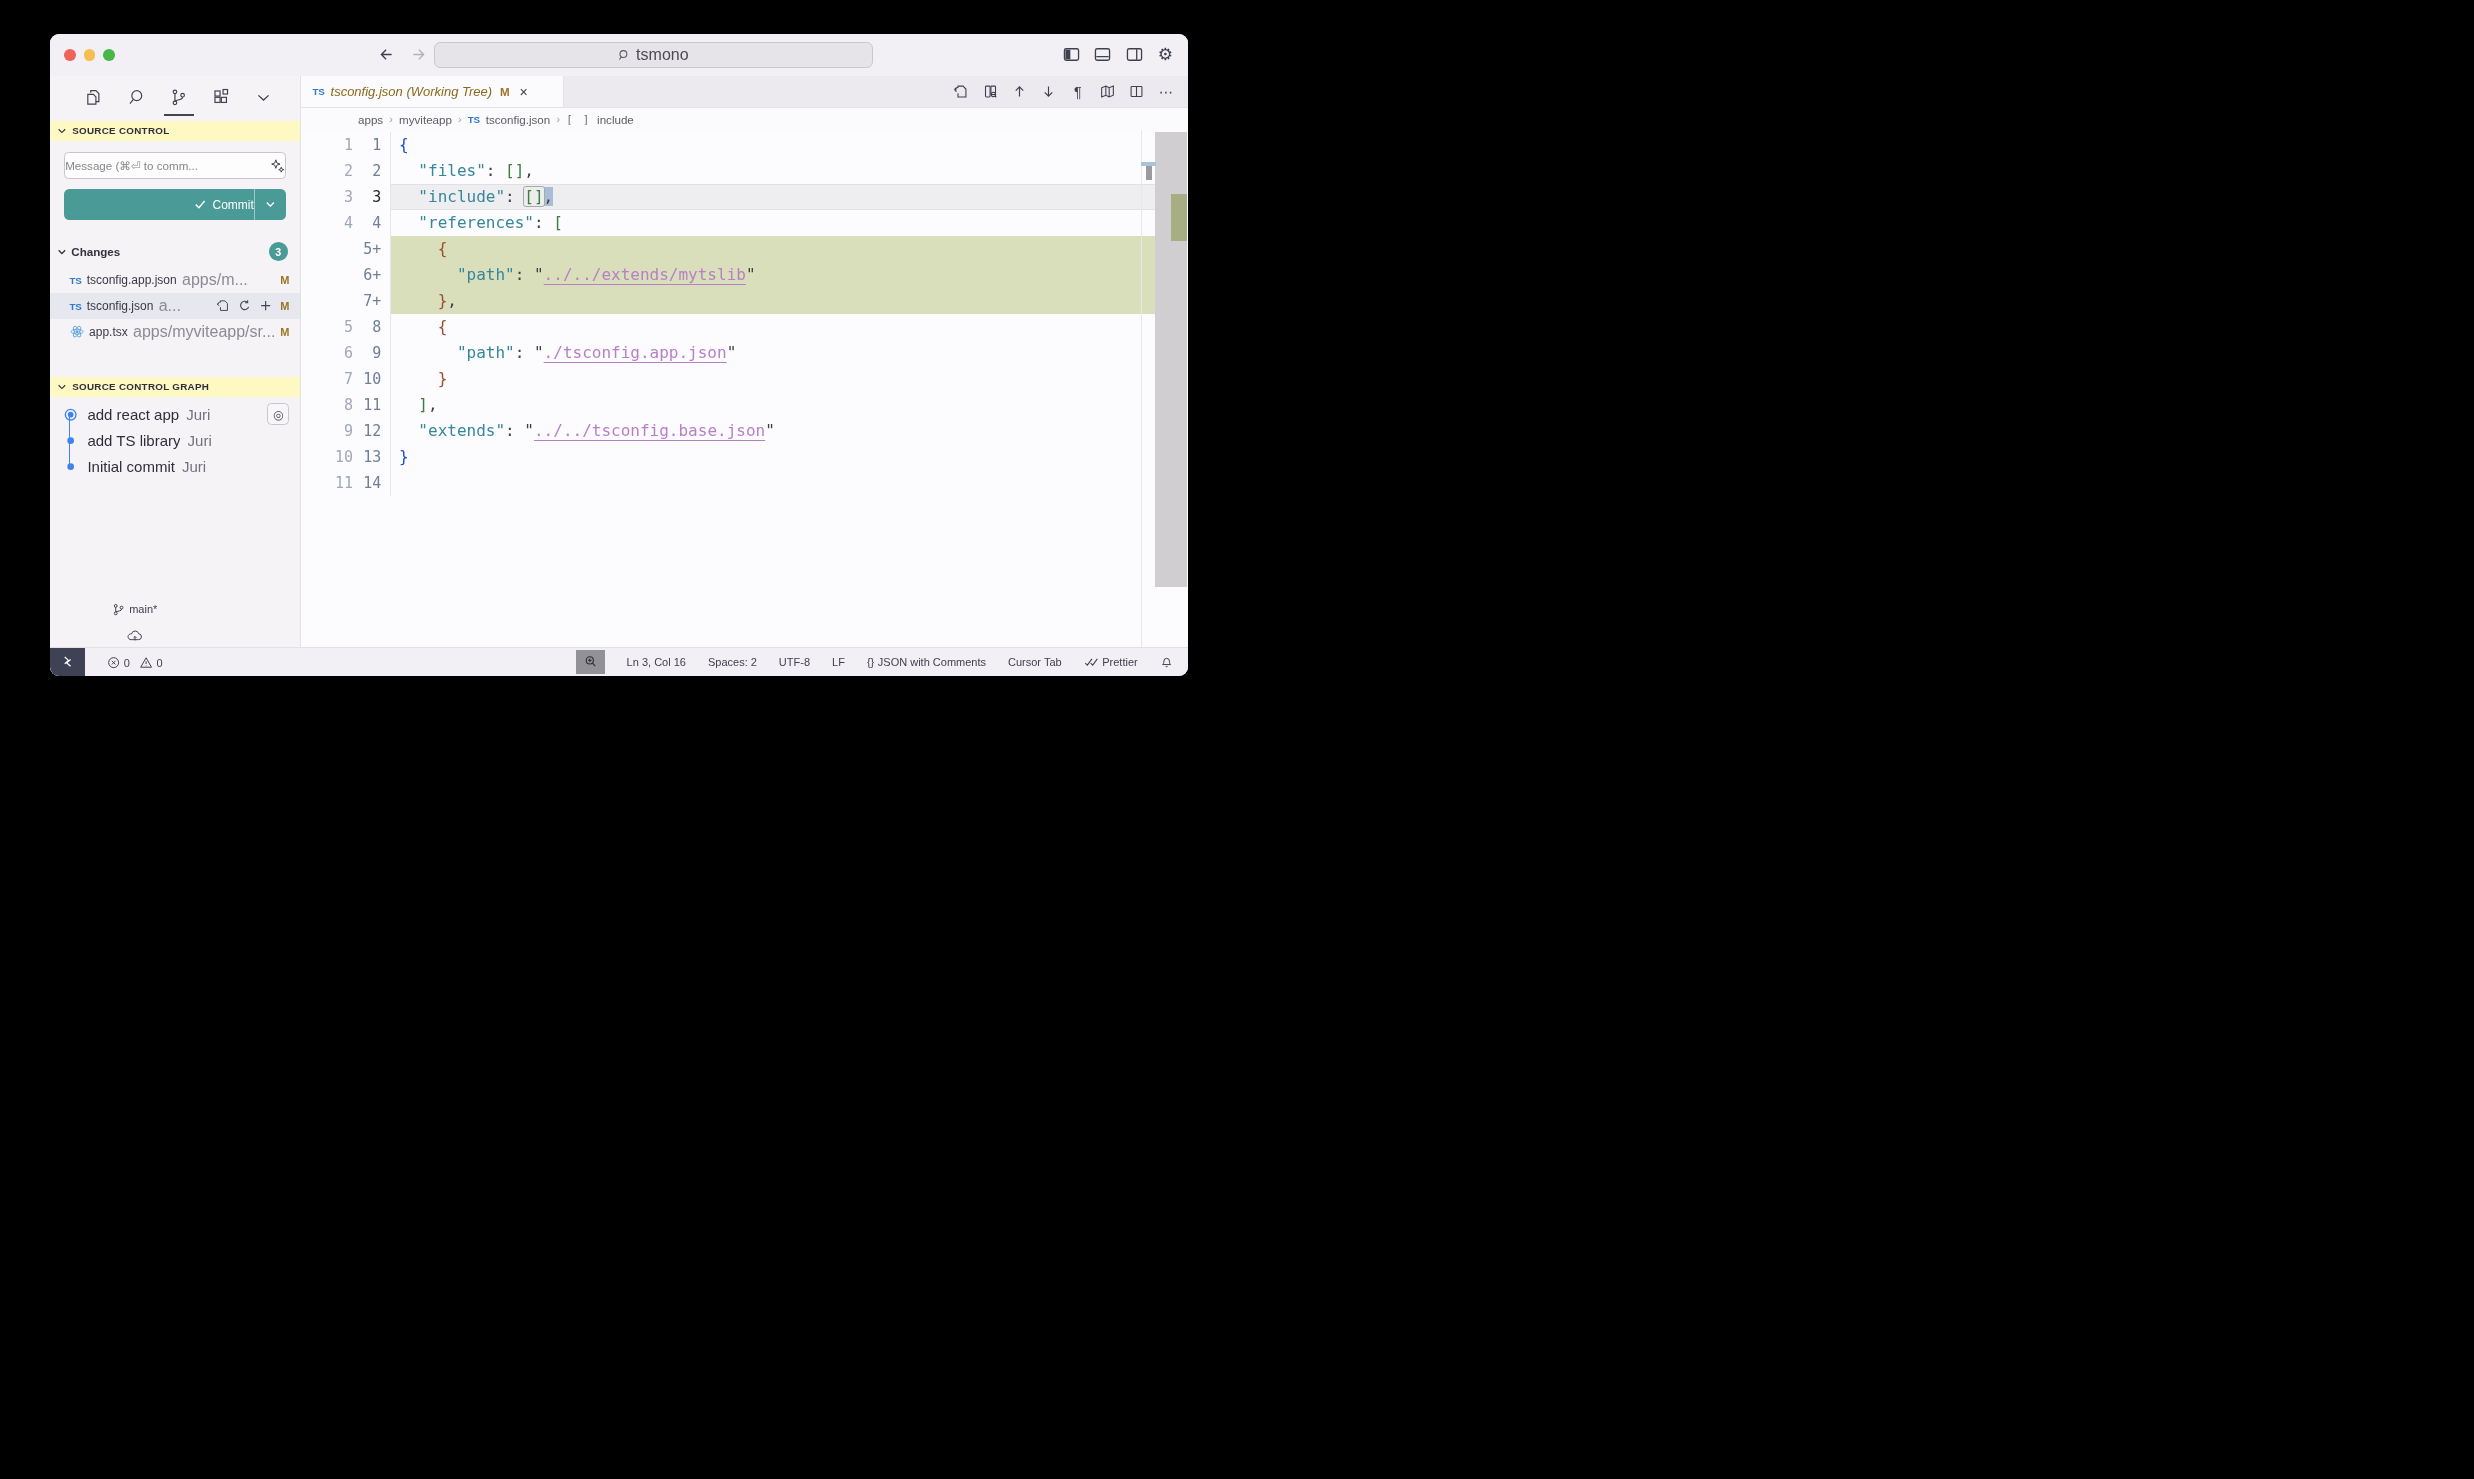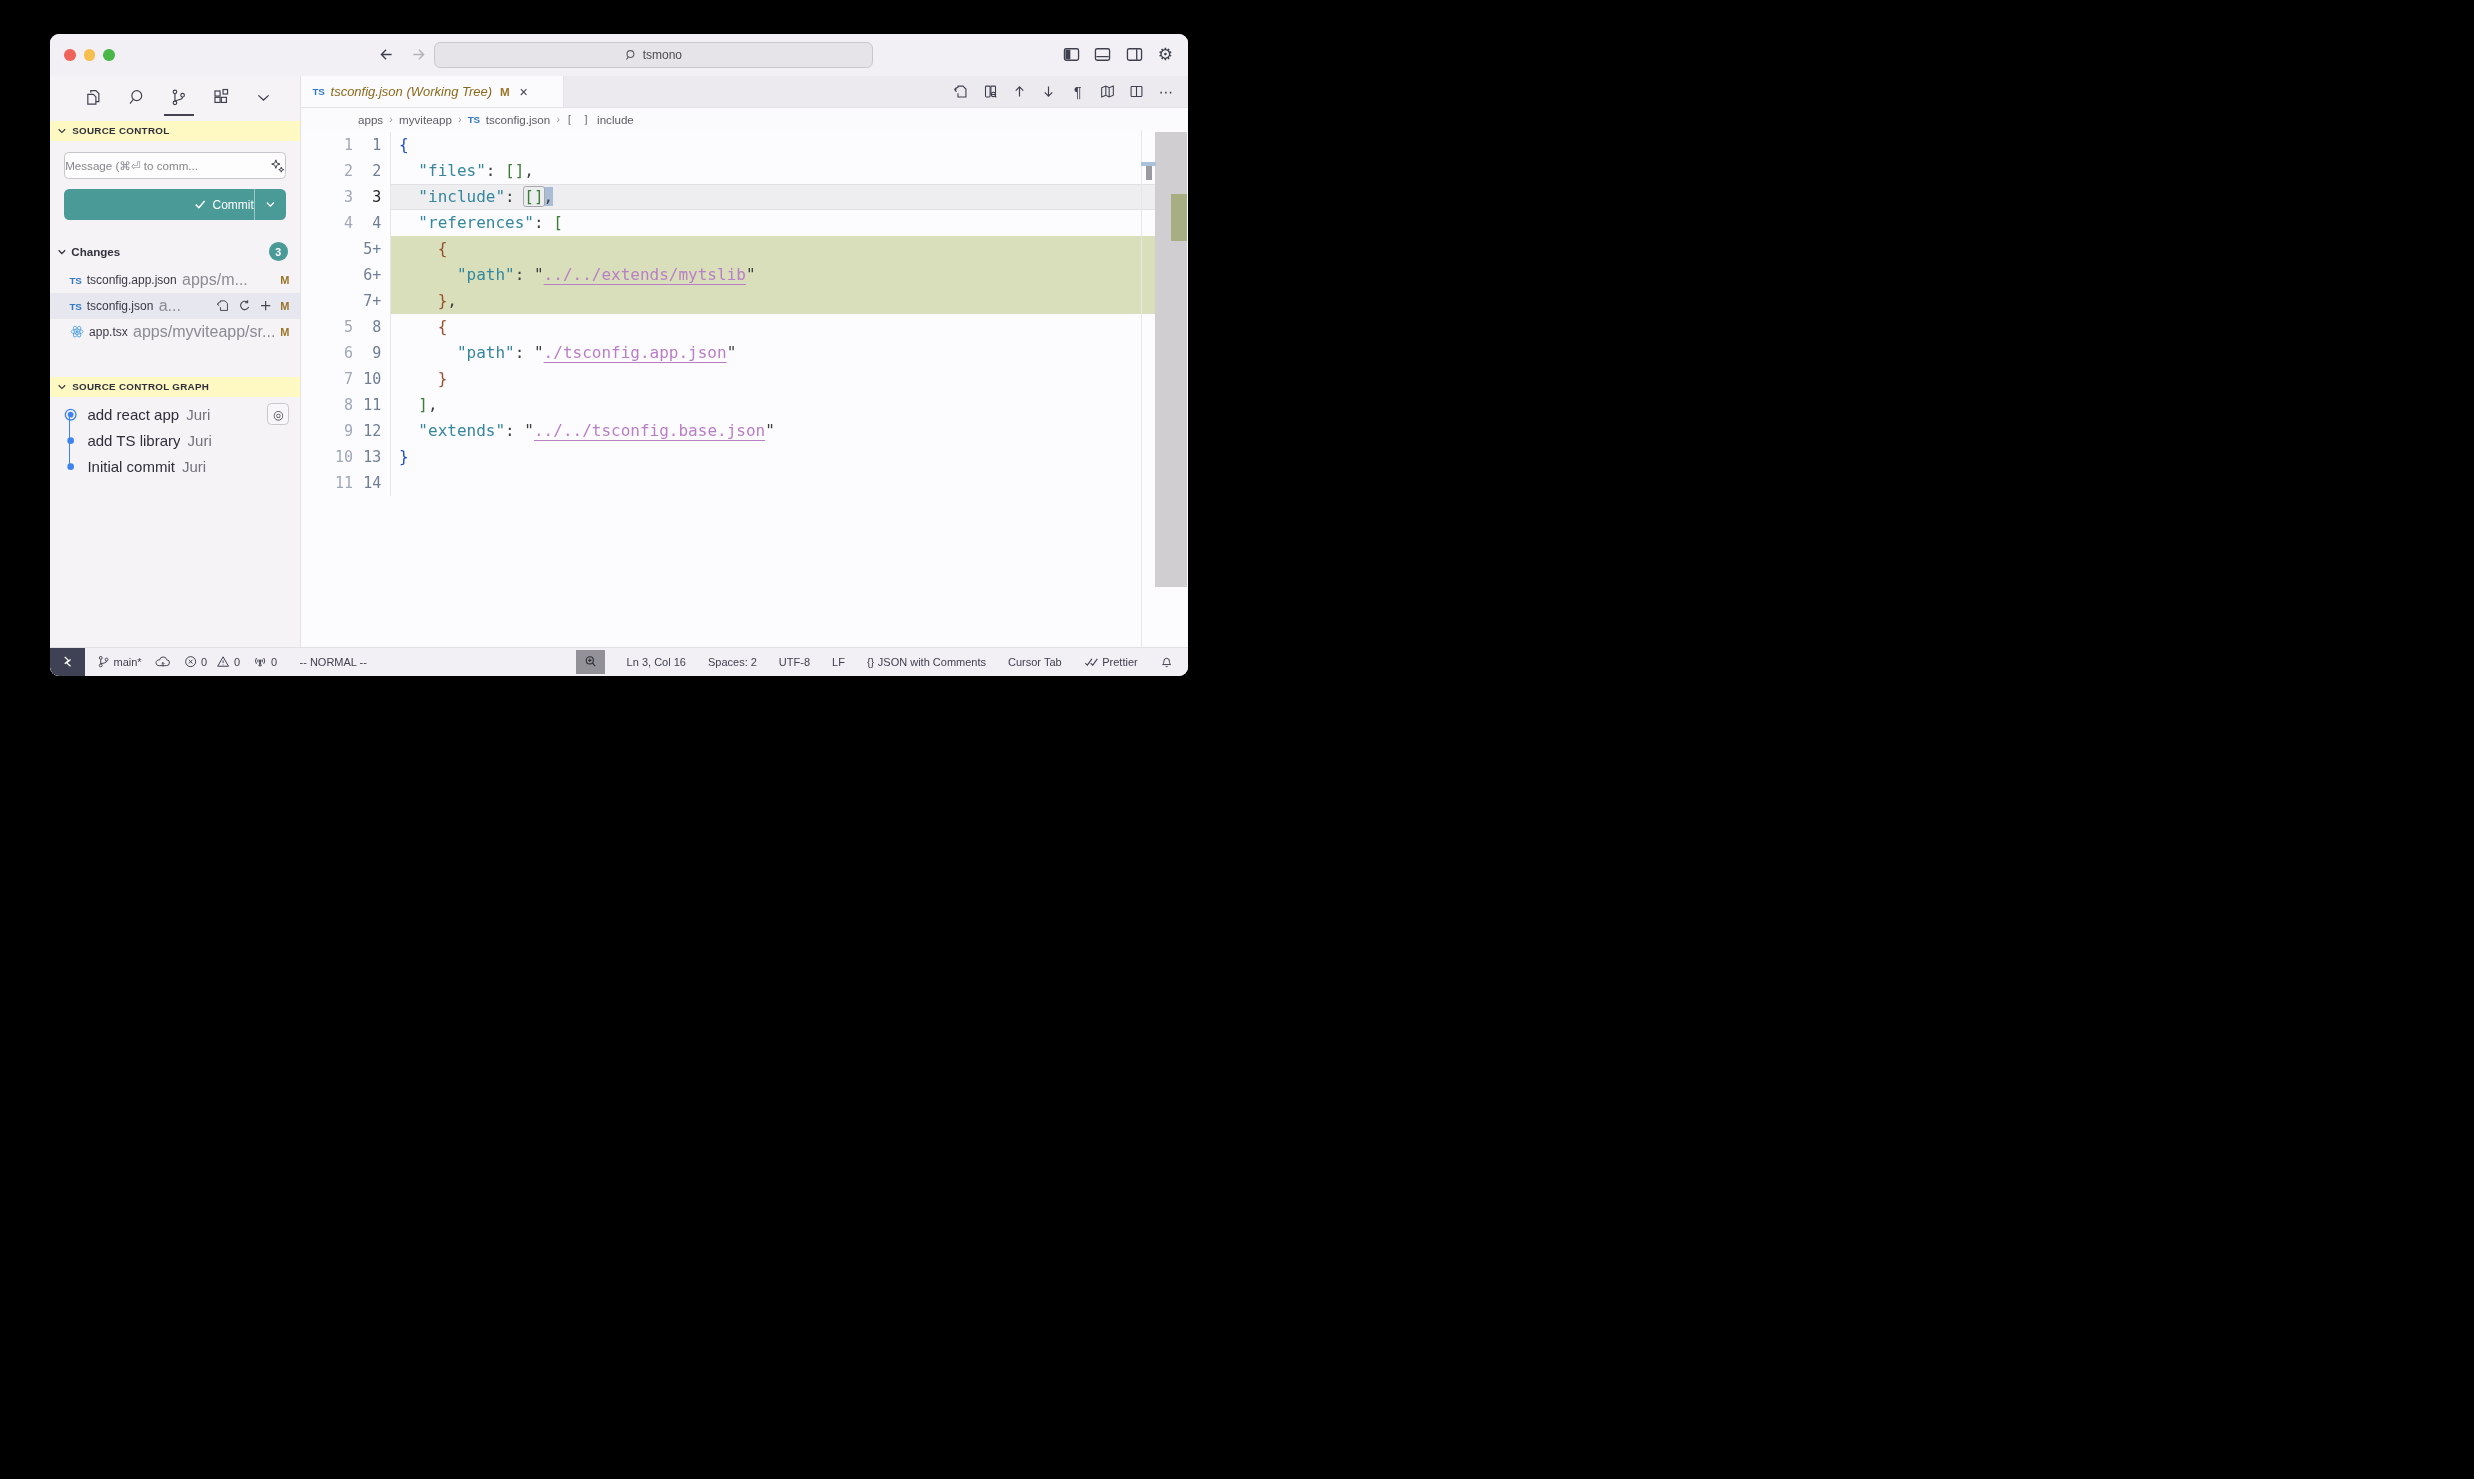--- a/index.html
+++ b/index.html
@@ -12,21 +12,21 @@
 
   
   .titlebar { position:relative; height:42px; background:#f2f0f4; }
   .traffic { position:absolute; left:14.2px; top:15px; display:flex; gap:8px; }
   .traffic span { width:11.6px; height:11.6px; border-radius:50%; display:block; }
   .nav-arrows { position:absolute; left:327px; top:10.7px; display:flex; gap:14.2px; }
   .nav-btn { width:18px; height:19.6px; display:flex; align-items:center; justify-content:center; }
   .searchbox { position:absolute; left:384px; top:8px; width:439px; height:26px;
                background:#e6e4e8; border:0.9px solid #c9c7cd; border-radius:6.2px;
                display:flex; align-items:center; justify-content:center; gap:5.3px;
-               color:#4b4b52; font-size:12px; }
+               color:#4b4b52; font-size:16px; }
   .tb-right { position:absolute; right:14.2px; top:11.6px; display:flex; gap:14.2px; align-items:center;
               color:#3e4050; }
   .tb-right .ic { width:17px; height:17px; display:flex; align-items:center; justify-content:center; }
 
   
   .main { display:flex; position:absolute; top:42px; left:0; right:0; bottom:29px; }
 
   
   .sidebar { position:relative; width:251px; background:#f5f3f6; border-right:0.9px solid #e3e1e5; }
   .activity { position:absolute; top:0; left:0; right:0; height:42px; display:flex;
@@ -118,21 +118,21 @@
   .dec-cursorbar { position:absolute; top:32px; right:32px; width:15px; height:3.6px; background:#aac2d8; }
   .dec-cursorstem { position:absolute; top:36px; right:36px; width:6.2px; height:14.2px; background:#9a9aa0; }
 
   
   .statusbar { position:absolute; left:0; right:0; bottom:0; height:29px; background:#f2f0f4;
                border-top:0.9px solid #e2e0e4; display:flex; align-items:center; font-size:11px;
                color:#40414f; }
   .sb-remote { width:35px; height:29px; background:#3e4254; color:#fff; display:flex;
                align-items:center; justify-content:center; border-bottom-left-radius:9px; flex:none; }
   .sb-item { display:flex; align-items:center; gap:3.6px; white-space:nowrap; }
-  .sb-left { display:flex; align-items:center; gap:13.3px; margin-left:11.6px; }
+  .sb-left { display:flex; align-items:center; gap:13.3px; margin-left:11.6px;flex-direction:column; }
   .sb-right { margin-left:auto; display:flex; align-items:center; gap:22px; padding-right:15px;justify-content:space-between; }
   .zoombox { width:28.4px; height:24px; background:#919197; display:flex; align-items:center;
              justify-content:center; color:#2c2c33; }
   svg.i { display:block; }
 </style>
 </head>
 <body>
 
 <div class="stage">
   <div class="window">

